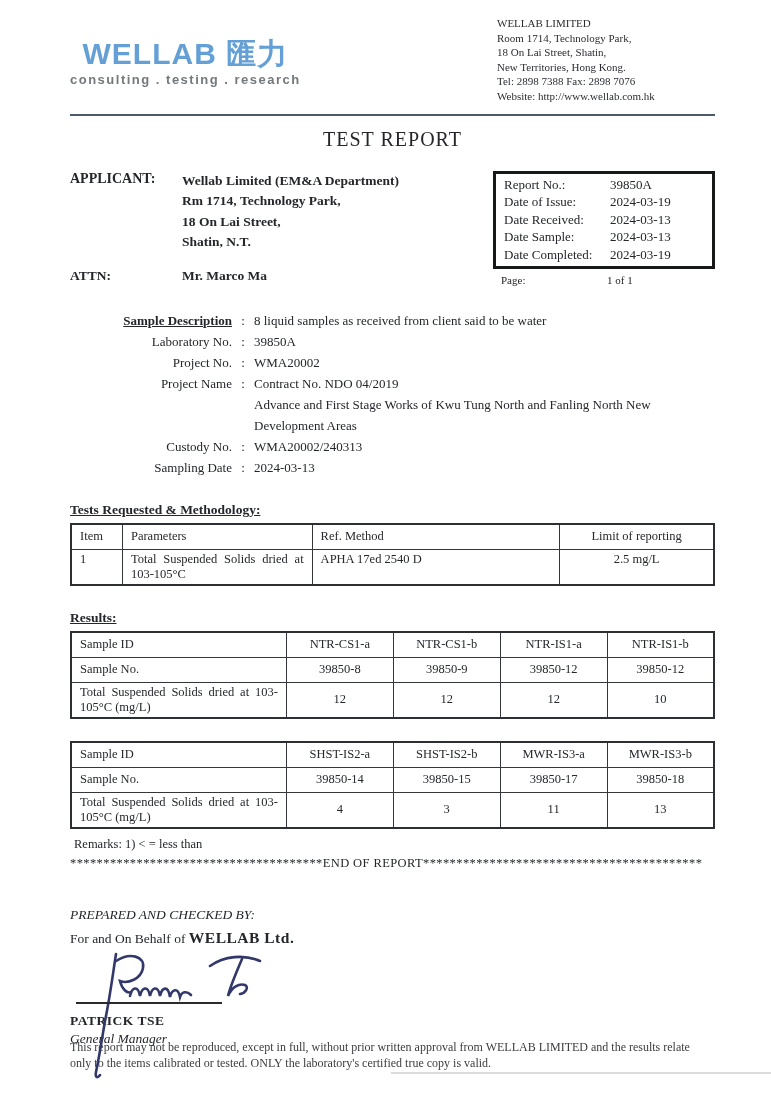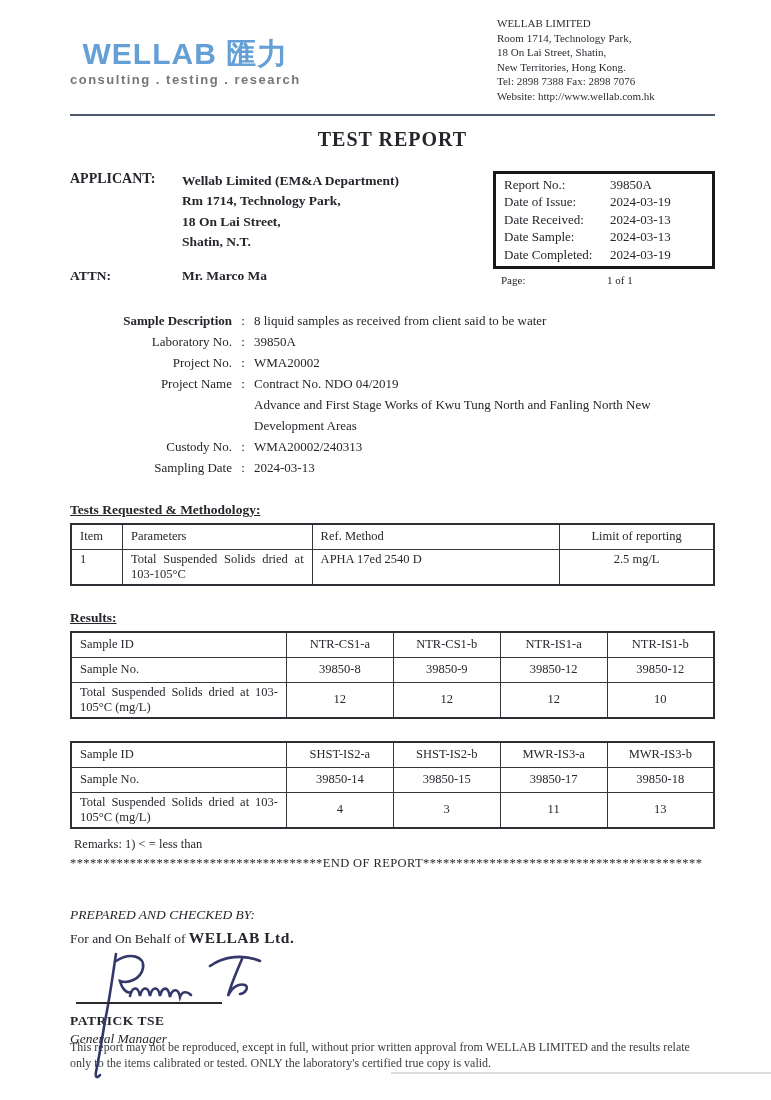--- a/index.html
+++ b/index.html
@@ -9,41 +9,41 @@
 
   
   .hdr{display:flex;justify-content:space-between;align-items:flex-start;}
   .logo{margin-top:24px;font-family:"Liberation Sans", sans-serif;}
   .brand{color:#64a0d6;font-size:30px;font-weight:bold;letter-spacing:1px;line-height:32px;text-align:center;}
   .tagline{color:#73787d;font-size:13px;font-weight:bold;letter-spacing:1.5px;margin-top:2px;}
   .lh{width:218px;font-size:11px;line-height:14.6px;color:#2b2d33;margin-top:2px;}
   .rule{height:2px;background:#4d5a6b;margin-top:10px;}
 
   
-  .title{text-align:center;font-size:20px;font-weight:bold;letter-spacing:1px;margin-top:12px;}
+  .title{text-align:center;font-size:20px;font-weight:normal;letter-spacing:1px;margin-top:12px;}
 
   
   .approw{display:flex;justify-content:space-between;margin-top:20px;}
   .appleft{flex:1;}
   .apl{display:flex;}
   .apl .lbl{width:112px;font-weight:bold;font-size:14px;}
   .apl .lines{font-weight:bold;font-size:13.5px;line-height:20.5px;}
   .attn{display:flex;margin-top:15px;font-weight:bold;font-size:13.5px;}
   .attn .lbl{width:112px;}
   .ibox-wrap{width:222px;}
   .ibox{border:3px solid #17181a;padding:2px 0;}
   .irow{display:grid;grid-template-columns:106px 1fr;font-size:13px;line-height:17.6px;padding:0 8px;}
   .pgrow{display:grid;grid-template-columns:106px 1fr;font-size:11px;margin-top:5px;padding:0 8px;}
 
   
   .sample{margin-top:24px;font-size:13px;}
   .srow{display:grid;grid-template-columns:162px 22px 1fr;line-height:21px;}
   .srow .sl{text-align:right;}
   .srow .sc{text-align:center;}
-  .srow.b .sl{font-weight:bold;}
+  .srow.b .sl{font-weight:bold;text-decoration:underline;}
   .srow .ext{grid-column:3;}
 
   
   .sec{font-weight:bold;font-size:13.5px;text-decoration:underline;margin-top:24px;margin-bottom:5px;}
 
   
   table{border-collapse:collapse;width:100%;font-size:12.5px;color:#26282d;
         border:2px solid #2c2f34;table-layout:fixed;}
   td{border:1px solid #33363b;padding:2px 8px;vertical-align:middle;}
   .t-meth col.c0{width:8%;} .t-meth col.c1{width:29.5%;}

